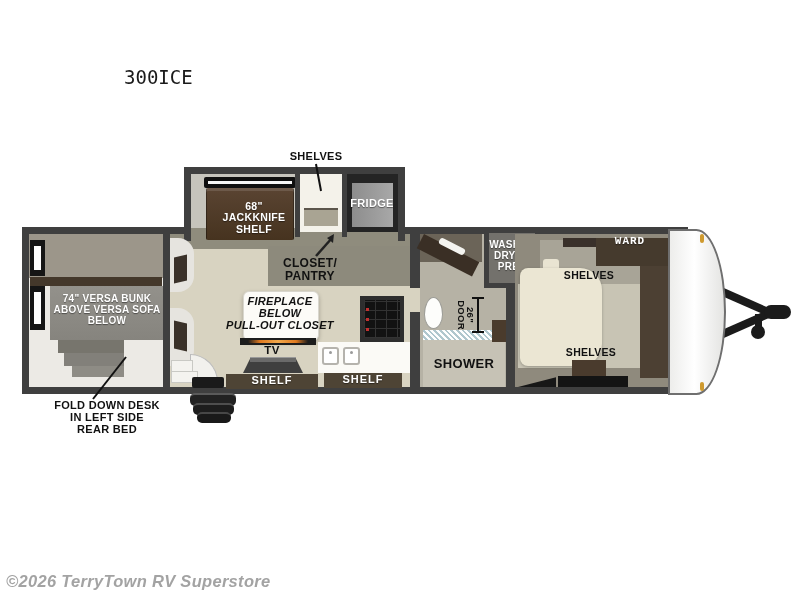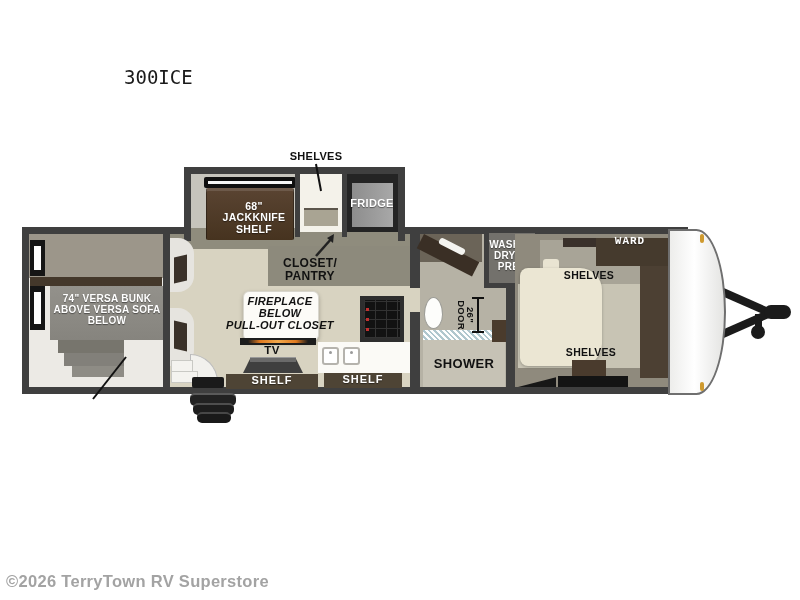--- a/index.html
+++ b/index.html
@@ -35,20 +35,25 @@
   <div class="abs" style="left:34px;top:292px;width:7px;height:32px;background:#fff;"></div>
   <div class="abs" style="left:50px;top:286px;width:113px;height:54px;background:linear-gradient(180deg,#93918b,#86847e);"></div>
   <div class="abs" style="left:58px;top:340px;width:66px;height:13px;background:#77756d;"></div>
   <div class="abs" style="left:64px;top:353px;width:60px;height:13px;background:#82807a;"></div>
   <div class="abs" style="left:72px;top:366px;width:52px;height:11px;background:#8e8c85;"></div>
   <div class="lbl white" style="left:107px;top:294px;font-size:10px;">
     <span>74" VERSA BUNK</span>
       <span>ABOVE VERSA SOFA</span>
       <span>BELOW</span>
   </div>
+  <div class="lbl" style="left:107px;top:400px;font-size:11px;">
+    <span>FOLD DOWN DESK</span>
+      <span>IN LEFT SIDE</span>
+      <span>REAR BED</span>
+  </div>
 
   <div class="abs" style="left:184px;top:167px;width:221px;height:74px;border:7px solid #3f3f3f;border-bottom:none;box-sizing:border-box;background:#c6c4bc;"></div>
   <div class="abs" style="left:191px;top:228px;width:207px;height:14px;background:#8f8c7d;"></div>
   <div class="abs" style="left:204px;top:177px;width:92px;height:11px;background:#0f0f0f;border-radius:2px;"></div>
   <div class="abs" style="left:208px;top:181px;width:84px;height:3px;background:#f5f5f5;"></div>
   <div class="abs" style="left:206px;top:188px;width:88px;height:52px;background:linear-gradient(180deg,#5a4432,#46331f);border-radius:2px;
               box-shadow:inset 0 3px 0 rgba(255,255,255,.12), inset 30px 0 0 -29px rgba(0,0,0,.35), inset -30px 0 0 -29px rgba(0,0,0,.35);"></div>
   <div class="lbl white" style="left:254px;top:201px;font-size:10.5px;">
     <span>68"</span>
       <span>JACKKNIFE</span>
@@ -188,15 +193,15 @@
   <svg class="abs" style="left:0;top:0;width:800px;height:600px;pointer-events:none;" viewBox="0 0 800 600">
     <line x1="316" y1="164" x2="321" y2="191" stroke="#111" stroke-width="2"></line>
     <line x1="316" y1="256" x2="332" y2="238" stroke="#222" stroke-width="2.5"></line>
     <polygon points="334,234 327,238 333,243" fill="#222"></polygon>
     <line x1="93" y1="399" x2="126" y2="357" stroke="#111" stroke-width="2"></line>
     <line x1="478" y1="298" x2="478" y2="332" stroke="#111" stroke-width="2"></line>
     <line x1="472" y1="298" x2="484" y2="298" stroke="#111" stroke-width="2"></line>
     <line x1="472" y1="332" x2="484" y2="332" stroke="#111" stroke-width="2"></line>
   </svg>
 
-  <div class="abs" style="left:6px;top:572px;font-size:16.5px;font-weight:800;color:#a3a3a3;letter-spacing:.3px;">©2026 TerryTown RV Superstore</div>
+  <div class="abs" style="left:6px;top:572px;font-size:16.5px;font-weight:800;font-style:italic;color:#a3a3a3;letter-spacing:.3px;">©2026 TerryTown RV Superstore</div>
 
 </div>
 
 </body></html>

